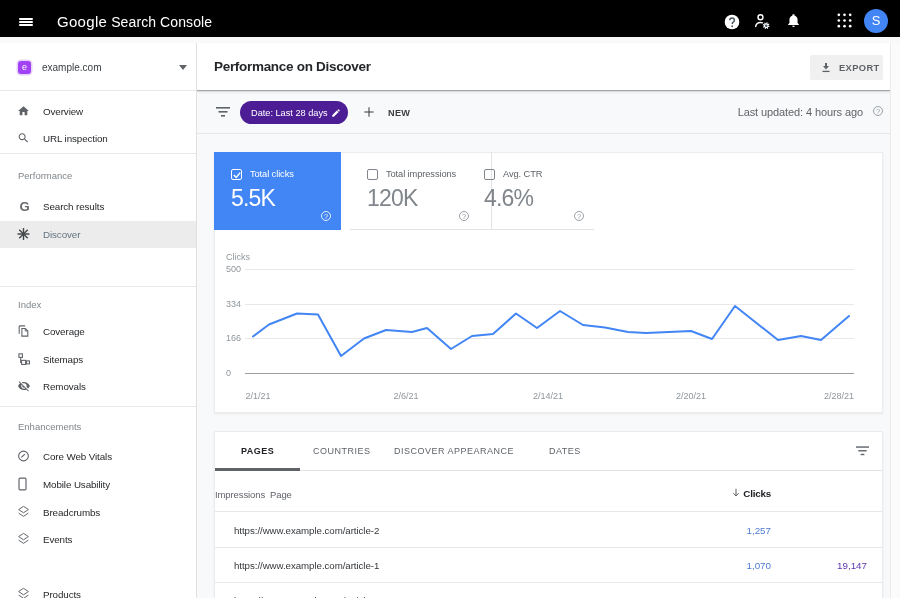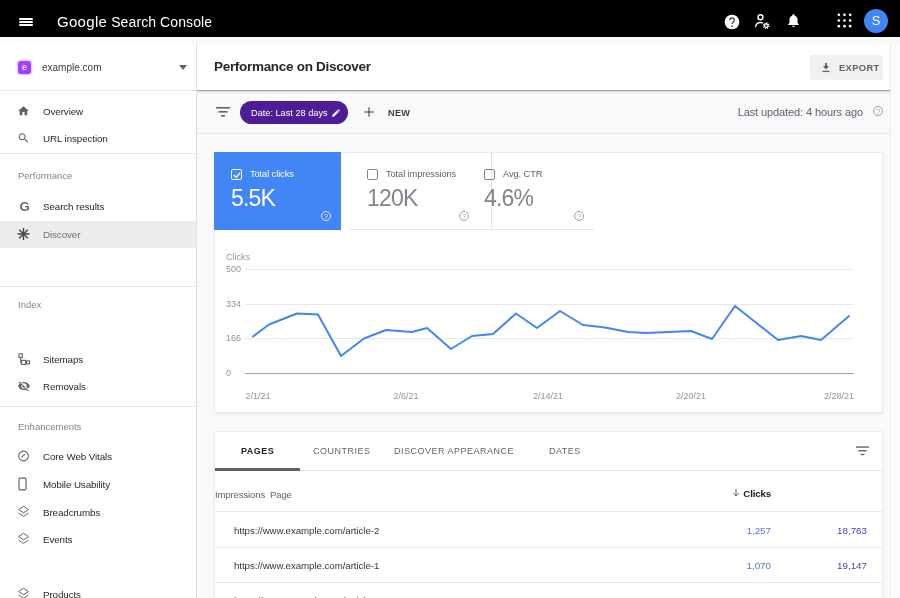--- a/index.html
+++ b/index.html
@@ -154,20 +154,28 @@
     <svg width="13" height="13" viewBox="0 0 24 24" stroke="#44474a" stroke-width="2.6" fill="none">
         <line x1="12" y1="1" x2="12" y2="23"></line>
         <line x1="1" y1="12" x2="23" y2="12"></line>
         <line x1="4.2" y1="4.2" x2="19.8" y2="19.8"></line>
         <line x1="19.8" y1="4.2" x2="4.2" y2="19.8"></line>
       </svg>
     <div class="txt">Discover</div>
   </div>
   <div class="navdiv" style="top:243px"></div>
   <div class="navlabel" style="top:256px">Index</div>
+  <div class="navitem" style="top:274.5px">
+    <svg width="13" height="14" viewBox="0 0 24 26" fill="none" stroke="#5f6368" stroke-width="2">
+        <path d="M15 3.5 H5.5 a1.5 1.5 0 0 0 -1.5 1.5 V18"></path>
+        <path d="M9 8.5 h6.5 l4.5 4.5 v9.5 h-11 z"></path>
+        <path d="M15.2 8.8 v4.4 h4.4" stroke-width="1.6"></path>
+      </svg>
+    <div class="txt">Coverage</div>
+  </div>
   <div class="navitem" style="top:302.5px">
     <svg width="13" height="13" viewBox="0 0 24 24" fill="none" stroke="#5f6368" stroke-width="2">
         <rect x="3.5" y="2.5" width="6.5" height="6.5"></rect>
         <rect x="8.5" y="14.5" width="7.5" height="7.5"></rect>
         <rect x="17.5" y="15.5" width="5.5" height="5.5"></rect>
         <path d="M6.8 9 V18.2 H8.5 M16 18.2 h1.5"></path>
       </svg>
     <div class="txt">Sitemaps</div>
   </div>
   <div class="navitem" style="top:329.5px">
@@ -311,21 +319,20 @@
     <svg class="abs" style="left:516px;top:16px" width="10" height="11" viewBox="0 0 24 24" fill="none" stroke="#3c4043" stroke-width="2">
         <line x1="12" y1="3" x2="12" y2="20"></line>
         <path d="M5.5 13.5 L12 20 L18.5 13.5"></path>
       </svg>
     <div class="c2">Clicks</div>
     <div class="c3">Impressions</div>
   </div>
   <div class="trow" style="top:81px">
     <div class="u">https://www.example.com/article-2</div>
     <div class="cl">1,257</div>
-    <div class="im">18,763</div>
   </div>
   <div class="trow" style="top:116px">
     <div class="u">https://www.example.com/article-1</div>
     <div class="cl">1,070</div>
     <div class="im">19,147</div>
   </div>
   <div class="trow" style="top:151px">
     <div class="u">https://www.example.com/article-5</div>
     <div class="cl">987</div>
     <div class="im">12,745</div>

